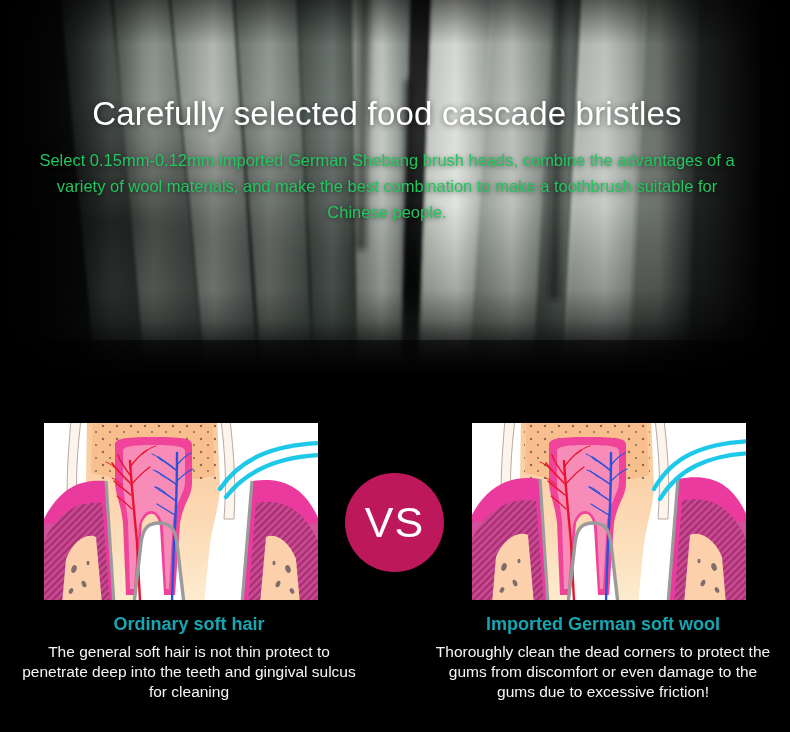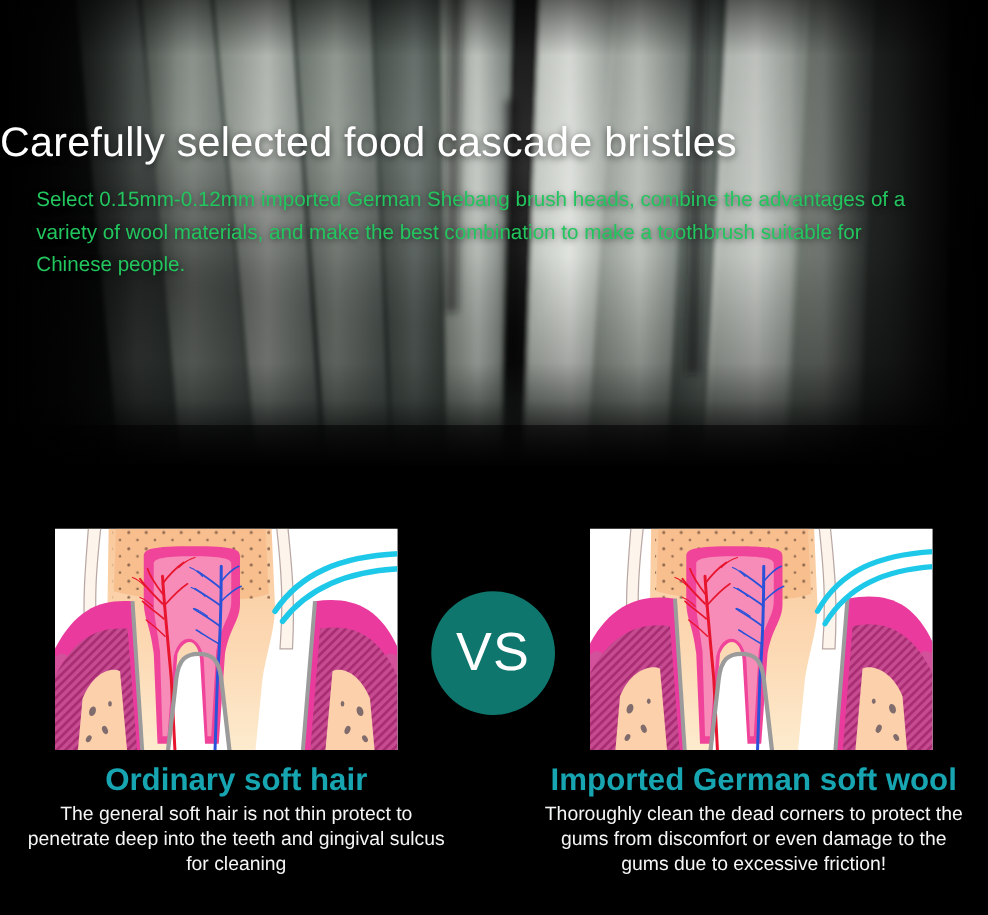--- a/index.html
+++ b/index.html
@@ -18,46 +18,46 @@
   .hero-vig{position:absolute;inset:0;
       background:
         linear-gradient(to right, rgba(0,0,0,1) 0%, rgba(0,0,0,.72) 7%, rgba(0,0,0,0) 18%,
                         rgba(0,0,0,0) 80%, rgba(0,0,0,.78) 92%, rgba(0,0,0,1) 100%),
         linear-gradient(to bottom, rgba(0,0,0,.55) 0%, rgba(0,0,0,.05) 12%,
                         rgba(0,0,0,0) 55%, rgba(0,0,0,.35) 86%, rgba(0,0,0,.95) 100%);
   }
   .hero-shade{position:absolute;inset:0;
       background:radial-gradient(115% 80% at 55% 34%, rgba(255,255,255,.12) 0%, rgba(255,255,255,0) 46%),
                  radial-gradient(60% 48% at 14% 60%, rgba(0,0,0,.55) 0%, rgba(0,0,0,0) 70%);}
-  .hero-text{position:absolute;left:0;right:16px;top:94px;z-index:5;}
+  .hero-text{position:absolute;left:0;right:16px;top:94px;text-align:center;z-index:5;}
   .hero-title{
      color:#ffffff;font-size:33px;font-weight:400;letter-spacing:.2px;
      line-height:40px;text-shadow:0 1px 6px rgba(0,0,0,.55);
   }
   .hero-sub{
      margin:13px auto 0;width:716px;color:#22c55e;font-size:16.5px;
      line-height:26px;font-weight:400;text-shadow:0 1px 5px rgba(0,0,0,.6);
   }
 
   
   .compare{position:absolute;left:0;top:372px;width:790px;height:360px;background:#000;}
   .panel{position:absolute;top:51px;width:274px;height:177px;background:#fff;overflow:hidden;}
   .panel.left{left:44px;}
   .panel.right{left:472px;}
 
   .vs{
     position:absolute;left:345px;top:473px;width:99px;height:99px;border-radius:50%;
-    background:#0f766e;display:flex;align-items:center;justify-content:center;z-index:6;
+    background:#be185d;display:flex;align-items:center;justify-content:center;z-index:6;
   }
   .vs-text{color:#ffffff;font-size:43px;font-weight:300;letter-spacing:1px;line-height:1;}
 
   .caption{position:absolute;top:239px;width:350px;text-align:center;}
   .caption.left{left:14px;}
   .caption.right{left:428px;}
-  .cap-title{color:#17a5b1;font-size:25px;font-weight:700;line-height:26px;}
+  .cap-title{color:#17a5b1;font-size:18px;font-weight:700;line-height:26px;}
   .cap-body{margin-top:5px;color:#f4f6f6;font-size:15.5px;line-height:20px;font-weight:400;}
 
   
   .tooth-svg{display:block;width:100%;height:100%;}
 </style>
 </head>
 <body>
 
 <div class="page">
 

